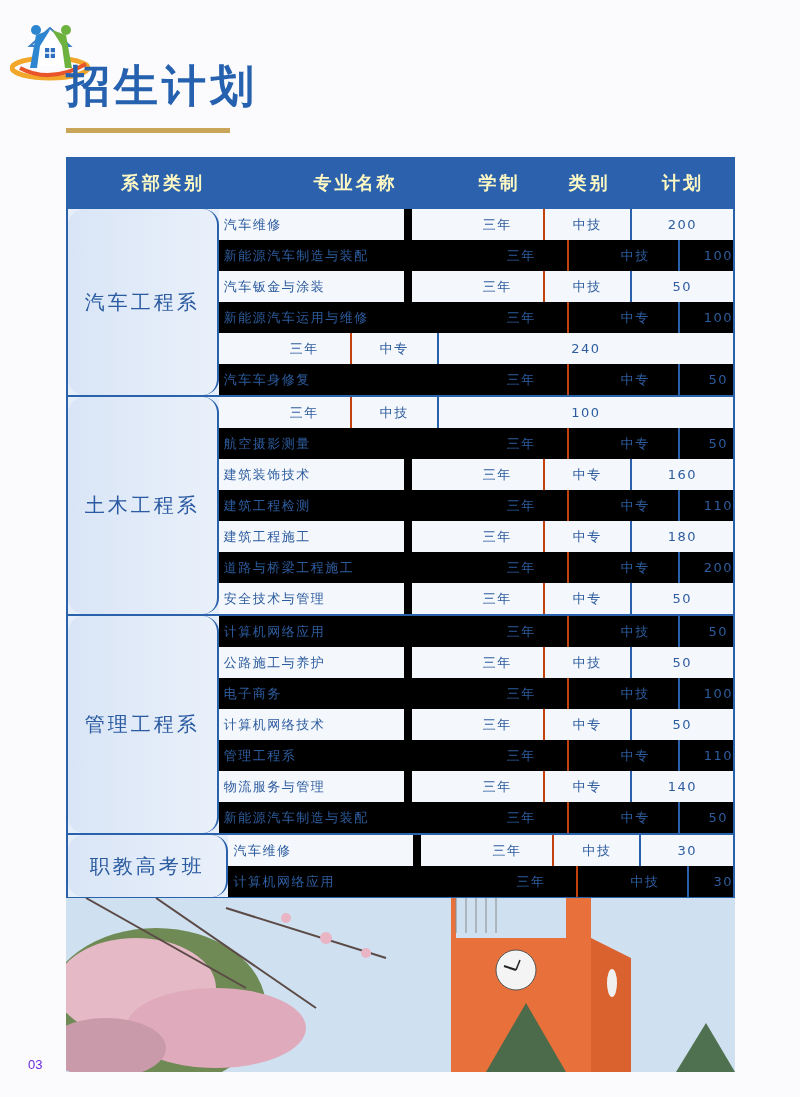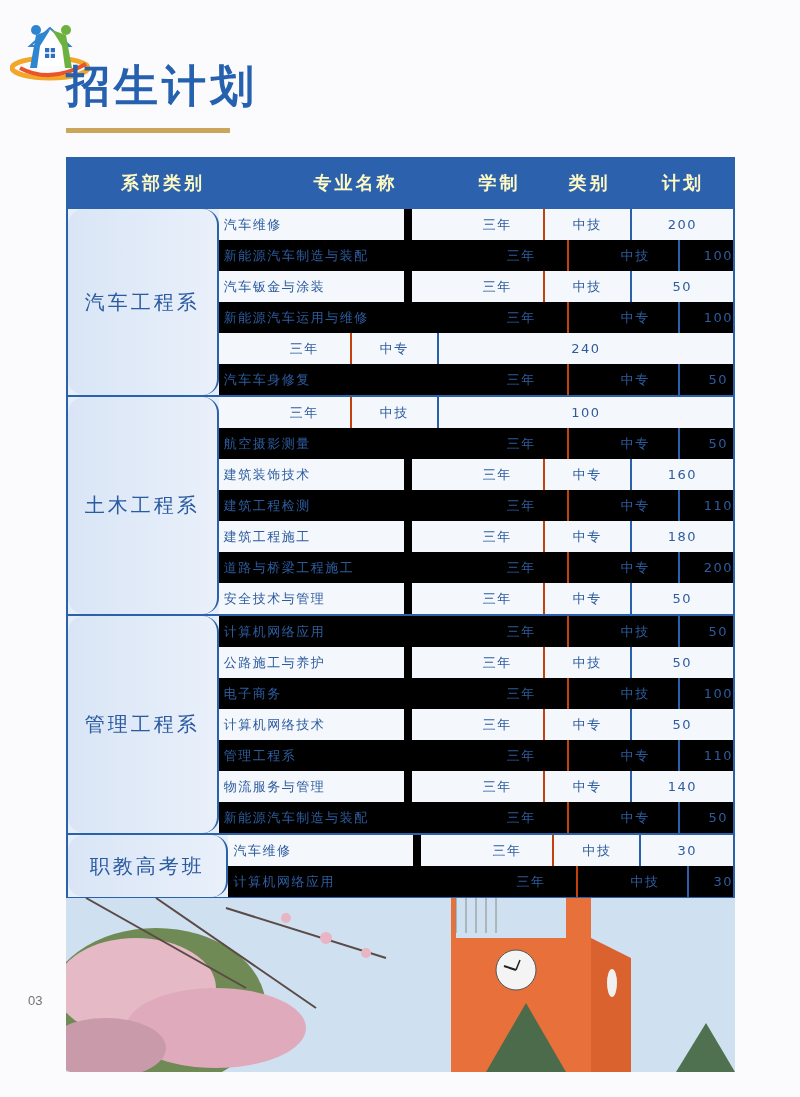--- a/index.html
+++ b/index.html
@@ -26,21 +26,21 @@
   .row { display: flex; height: 31px; align-items: center; font-size: 13px; color: #2d5c9e; letter-spacing: 1.5px; }
   .row.alt { background: #000000; gap: 24px; }
   .row.plain { background: #f4f7fc; }
   .row div { height: 100%; display: flex; align-items: center; }
   .row .m { width: 193px; padding-left: 5px; border-right: 8px solid #000000; }
   .row .y { width: 93px; justify-content: center; border-right: 2px solid #c2410c; margin-left: 40px; }
   .row .t { width: 87px; justify-content: center; border-right: 2px solid #2a61ab; }
   .row .p { flex: 1; justify-content: center; }
 
   .photo { position: absolute; left: 66px; top: 898px; width: 669px; height: 174px; overflow: hidden; background: linear-gradient(180deg, #c9dcef 0%, #dbe8f4 100%); }
-  .page-num { position: absolute; left: 28px; top: 993px; font-size: 13px; color: #737373; font-family: "Liberation Sans", sans-serif; }
+  .page-num { position: absolute; left: 28px; top: 1057px; font-size: 13px; color: #6d28d9; font-family: "Liberation Sans", sans-serif; }
 </style>
 </head>
 <body>
 
 <div class="logo">
   <svg width="82" height="60" viewBox="0 0 82 60">
     <ellipse cx="40" cy="46" rx="38" ry="10" fill="none" stroke="#f2a72a" stroke-width="5"></ellipse>
     <path d="M10 46 Q40 62 76 42" fill="none" stroke="#e9552a" stroke-width="4"></path>
     <polygon points="40,6 20,24 60,24" fill="#ffffff" stroke="#3a7fc8" stroke-width="2"></polygon>
     <rect x="26" y="22" width="28" height="22" fill="#ffffff"></rect>

